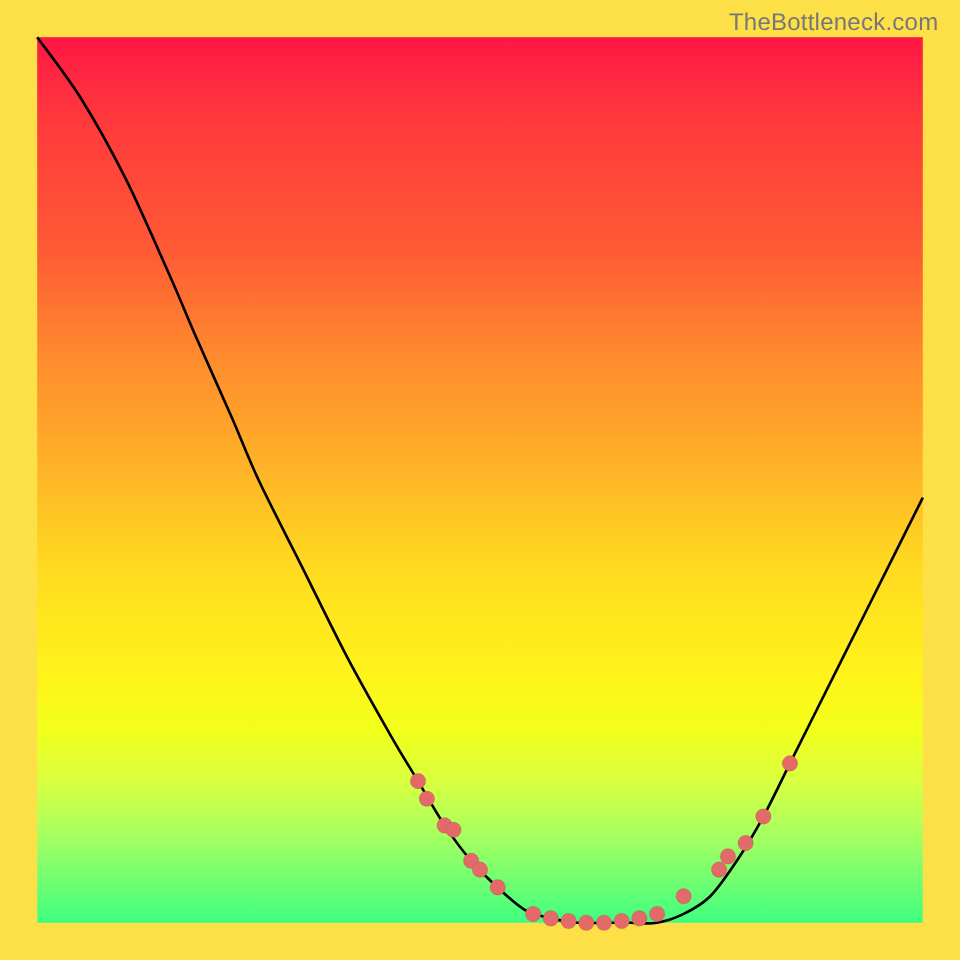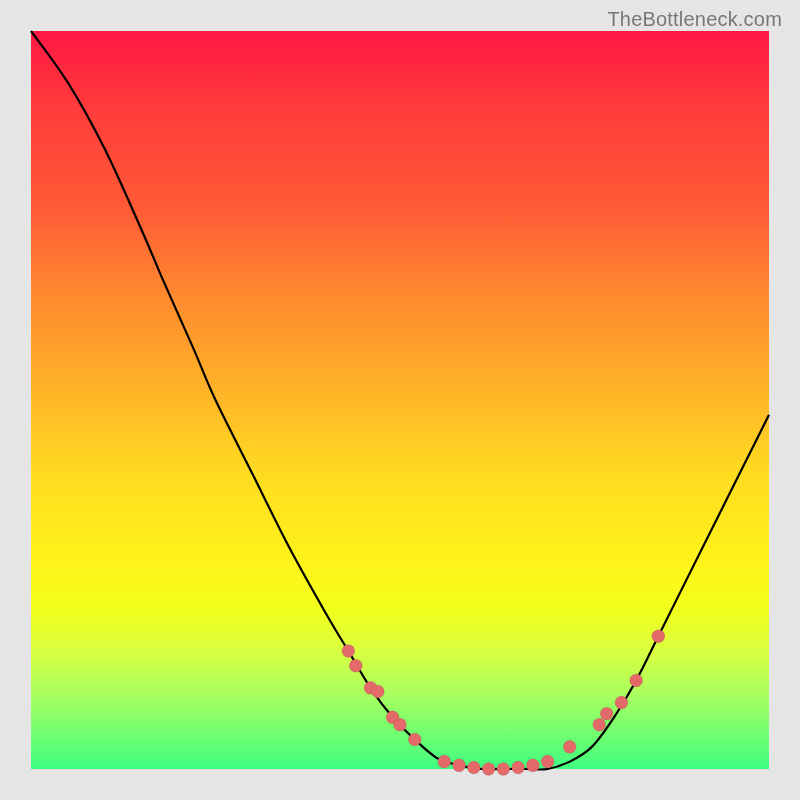--- a/index.html
+++ b/index.html
@@ -1,17 +1,17 @@
 <!DOCTYPE html>
 <html><head>
 <meta charset="utf-8">
 <style>
   * { margin: 0; padding: 0; box-sizing: border-box; }
   html, body { width: 800px; height: 800px; overflow: hidden; background: #000; font-family: Arial, sans-serif; }
-  .frame { position: relative; width: 800px; height: 800px; background: #e5e5e5; }
+  .frame { position: relative; width: 800px; height: 800px; background: #fde047; }
   .plot-area {
     position: absolute;
     left: 31px;
     top: 31px;
     width: 738px;
     height: 738px;
     background: linear-gradient(to bottom,
       #ff1744 0%,
       #ff3b3b 10%,
       #ff5a35 24%,

